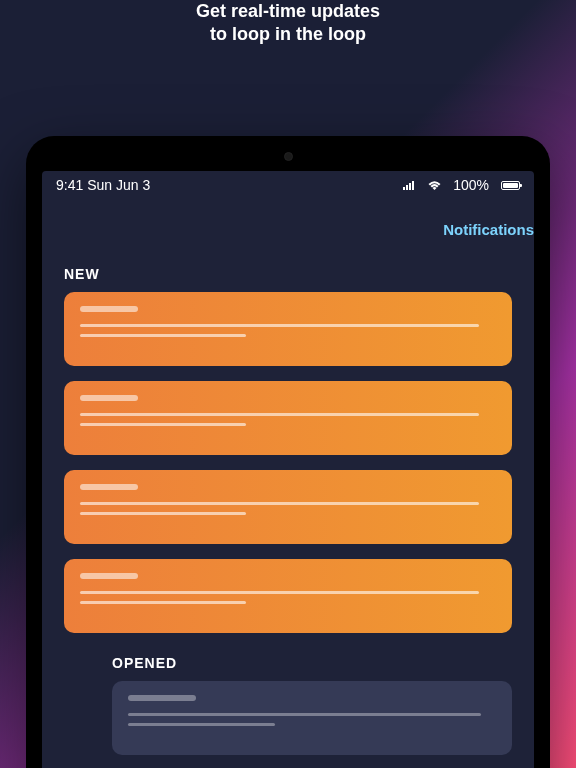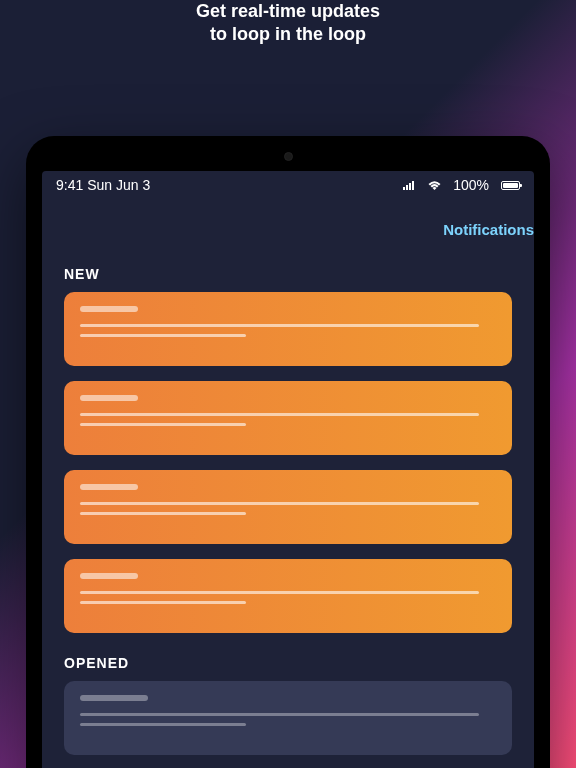--- a/index.html
+++ b/index.html
@@ -106,21 +106,21 @@
   .skel-line {
     height: 3px;
     background: rgba(255,255,255,0.6);
     border-radius: 2px;
     margin-bottom: 7px;
   }
   .skel-line.long { width: 96%; }
   .skel-line.med { width: 40%; }
   .card-opened .skel-title { background: rgba(255,255,255,0.35); width: 68px; }
   .card-opened .skel-line { background: rgba(255,255,255,0.35); }
-  .opened-wrap { margin-top: 22px; }
+  .opened-wrap { margin-top: 22px; margin-left: 48px; }
   .battery-icon {
     width: 19px; height: 9px;
     border: 1px solid #fff;
     border-radius: 2px;
     position: relative;
     display: inline-block;
   }
   .battery-icon::after {
     content: "";
     position: absolute;

